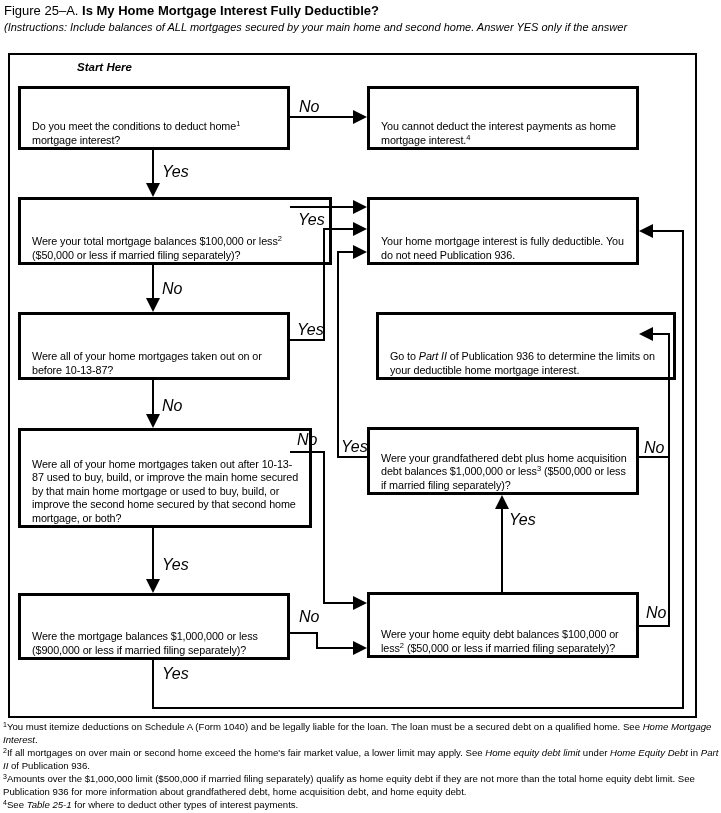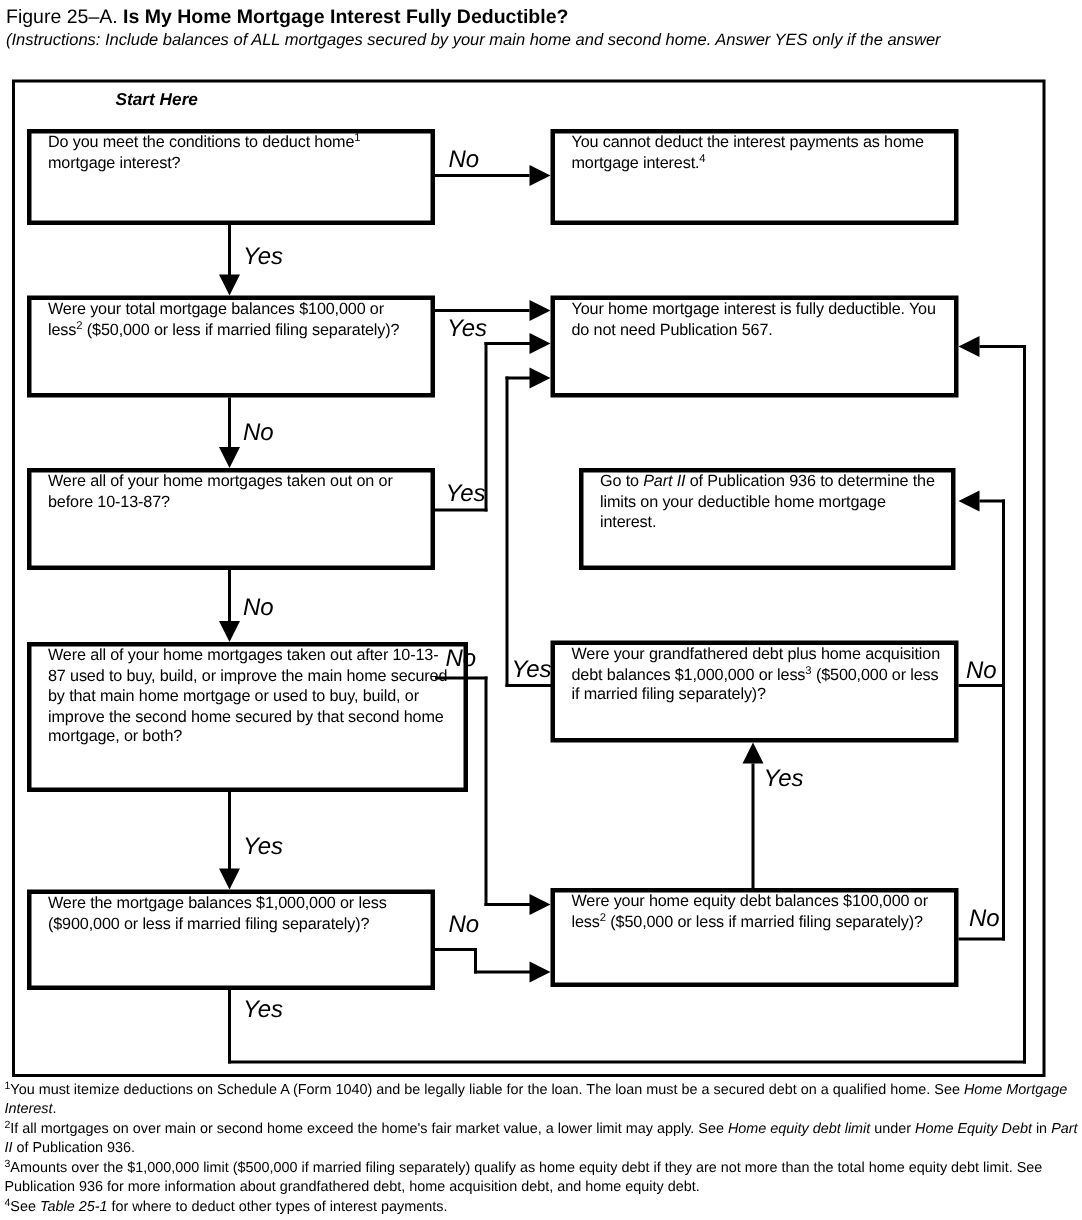--- a/index.html
+++ b/index.html
@@ -5,21 +5,21 @@
   html,body{margin:0;padding:0;background:#fff}
   .page{position:relative;width:721px;height:813px;background:#fff;color:#000;
         font-family:"Liberation Sans",sans-serif;overflow:hidden}
   .hdr{position:absolute;left:4px;top:3px;font-size:13px;white-space:nowrap}
   .hdr .fig{font-weight:normal}
   .hdr .ttl{font-weight:bold}
   .instr{position:absolute;left:4px;top:21px;font-style:italic;font-size:11px;line-height:13px}
   .frame{position:absolute;left:8px;top:53px;width:685px;height:661px;border:2px solid #000}
   .start{position:absolute;left:77px;top:61px;font-weight:bold;font-style:italic;font-size:11.5px}
   .box{position:absolute;border:3px solid #000;background:#fff;box-sizing:border-box;
-       display:flex;align-items:flex-start;font-size:10.8px;line-height:13.5px;letter-spacing:-0.1px}
+       display:flex;align-items:flex-end;font-size:10.8px;line-height:13.5px;letter-spacing:-0.1px}
   .box p{margin:0;padding:0 8px 0 11px}
   .box sup{font-size:7.5px;line-height:0;vertical-align:4px;letter-spacing:0}
   .lbl{position:absolute;font-style:italic;font-size:16px;white-space:nowrap}
   .ln{position:absolute;background:#000}
   .ar{position:absolute;width:0;height:0}
   .ar-r{border-top:7px solid transparent;border-bottom:7px solid transparent;border-left:14px solid #000}
   .ar-l{border-top:7px solid transparent;border-bottom:7px solid transparent;border-right:14px solid #000}
   .ar-d{border-left:7px solid transparent;border-right:7px solid transparent;border-top:14px solid #000}
   .ar-u{border-left:7px solid transparent;border-right:7px solid transparent;border-bottom:14px solid #000}
   .fns{position:absolute;left:3px;top:720px;width:716px;font-size:9.6px;line-height:13px}
@@ -40,33 +40,33 @@
   <div class="start">Start Here</div>
 
   <div class="box" style="left:18px;top:86px;width:272px;height:64px">
     <p><span>Do you meet the conditions to deduct home</span><sup>1</sup><span> mortgage interest?</span></p>
   </div>
 
   <div class="box" style="left:367px;top:86px;width:272px;height:64px">
     <p><span>You cannot deduct the interest payments as home mortgage interest.</span><sup>4</sup><span></span></p>
   </div>
 
-  <div class="box" style="left:18px;top:197px;width:272px;height:68px">
+  <div class="box" style="left:18px;top:197px;width:314px;height:68px">
     <p><span>Were your total mortgage balances $100,000 or less</span><sup>2</sup><span> ($50,000 or less if married filing separately)?</span></p>
   </div>
 
   <div class="box" style="left:367px;top:197px;width:272px;height:68px">
-    <p><span>Your home mortgage interest is fully deductible. You do not need Publication 567.</span></p>
+    <p><span>Your home mortgage interest is fully deductible. You do not need Publication 936.</span></p>
   </div>
 
   <div class="box" style="left:18px;top:312px;width:272px;height:68px">
     <p><span>Were all of your home mortgages taken out on or before 10-13-87?</span></p>
   </div>
 
-  <div class="box" style="left:386px;top:312px;width:251px;height:68px">
+  <div class="box" style="left:376px;top:312px;width:300px;height:68px">
     <p><span>Go to </span><i>Part II</i><span> of Publication 936 to determine the limits on your deductible home mortgage interest.</span></p>
   </div>
 
   <div class="box" style="left:18px;top:428px;width:294px;height:100px">
     <p><span>Were all of your home mortgages taken out after 10-13-87 used to buy, build, or improve the main home secured by that main home mortgage or used to buy, build, or improve the second home secured by that second home mortgage, or both?</span></p>
   </div>
 
   <div class="box" style="left:367px;top:427px;width:272px;height:68px">
     <p><span>Were your grandfathered debt plus home acquisition debt balances $1,000,000 or less</span><sup>3</sup><span> ($500,000 or less if married filing separately)?</span></p>
   </div>

